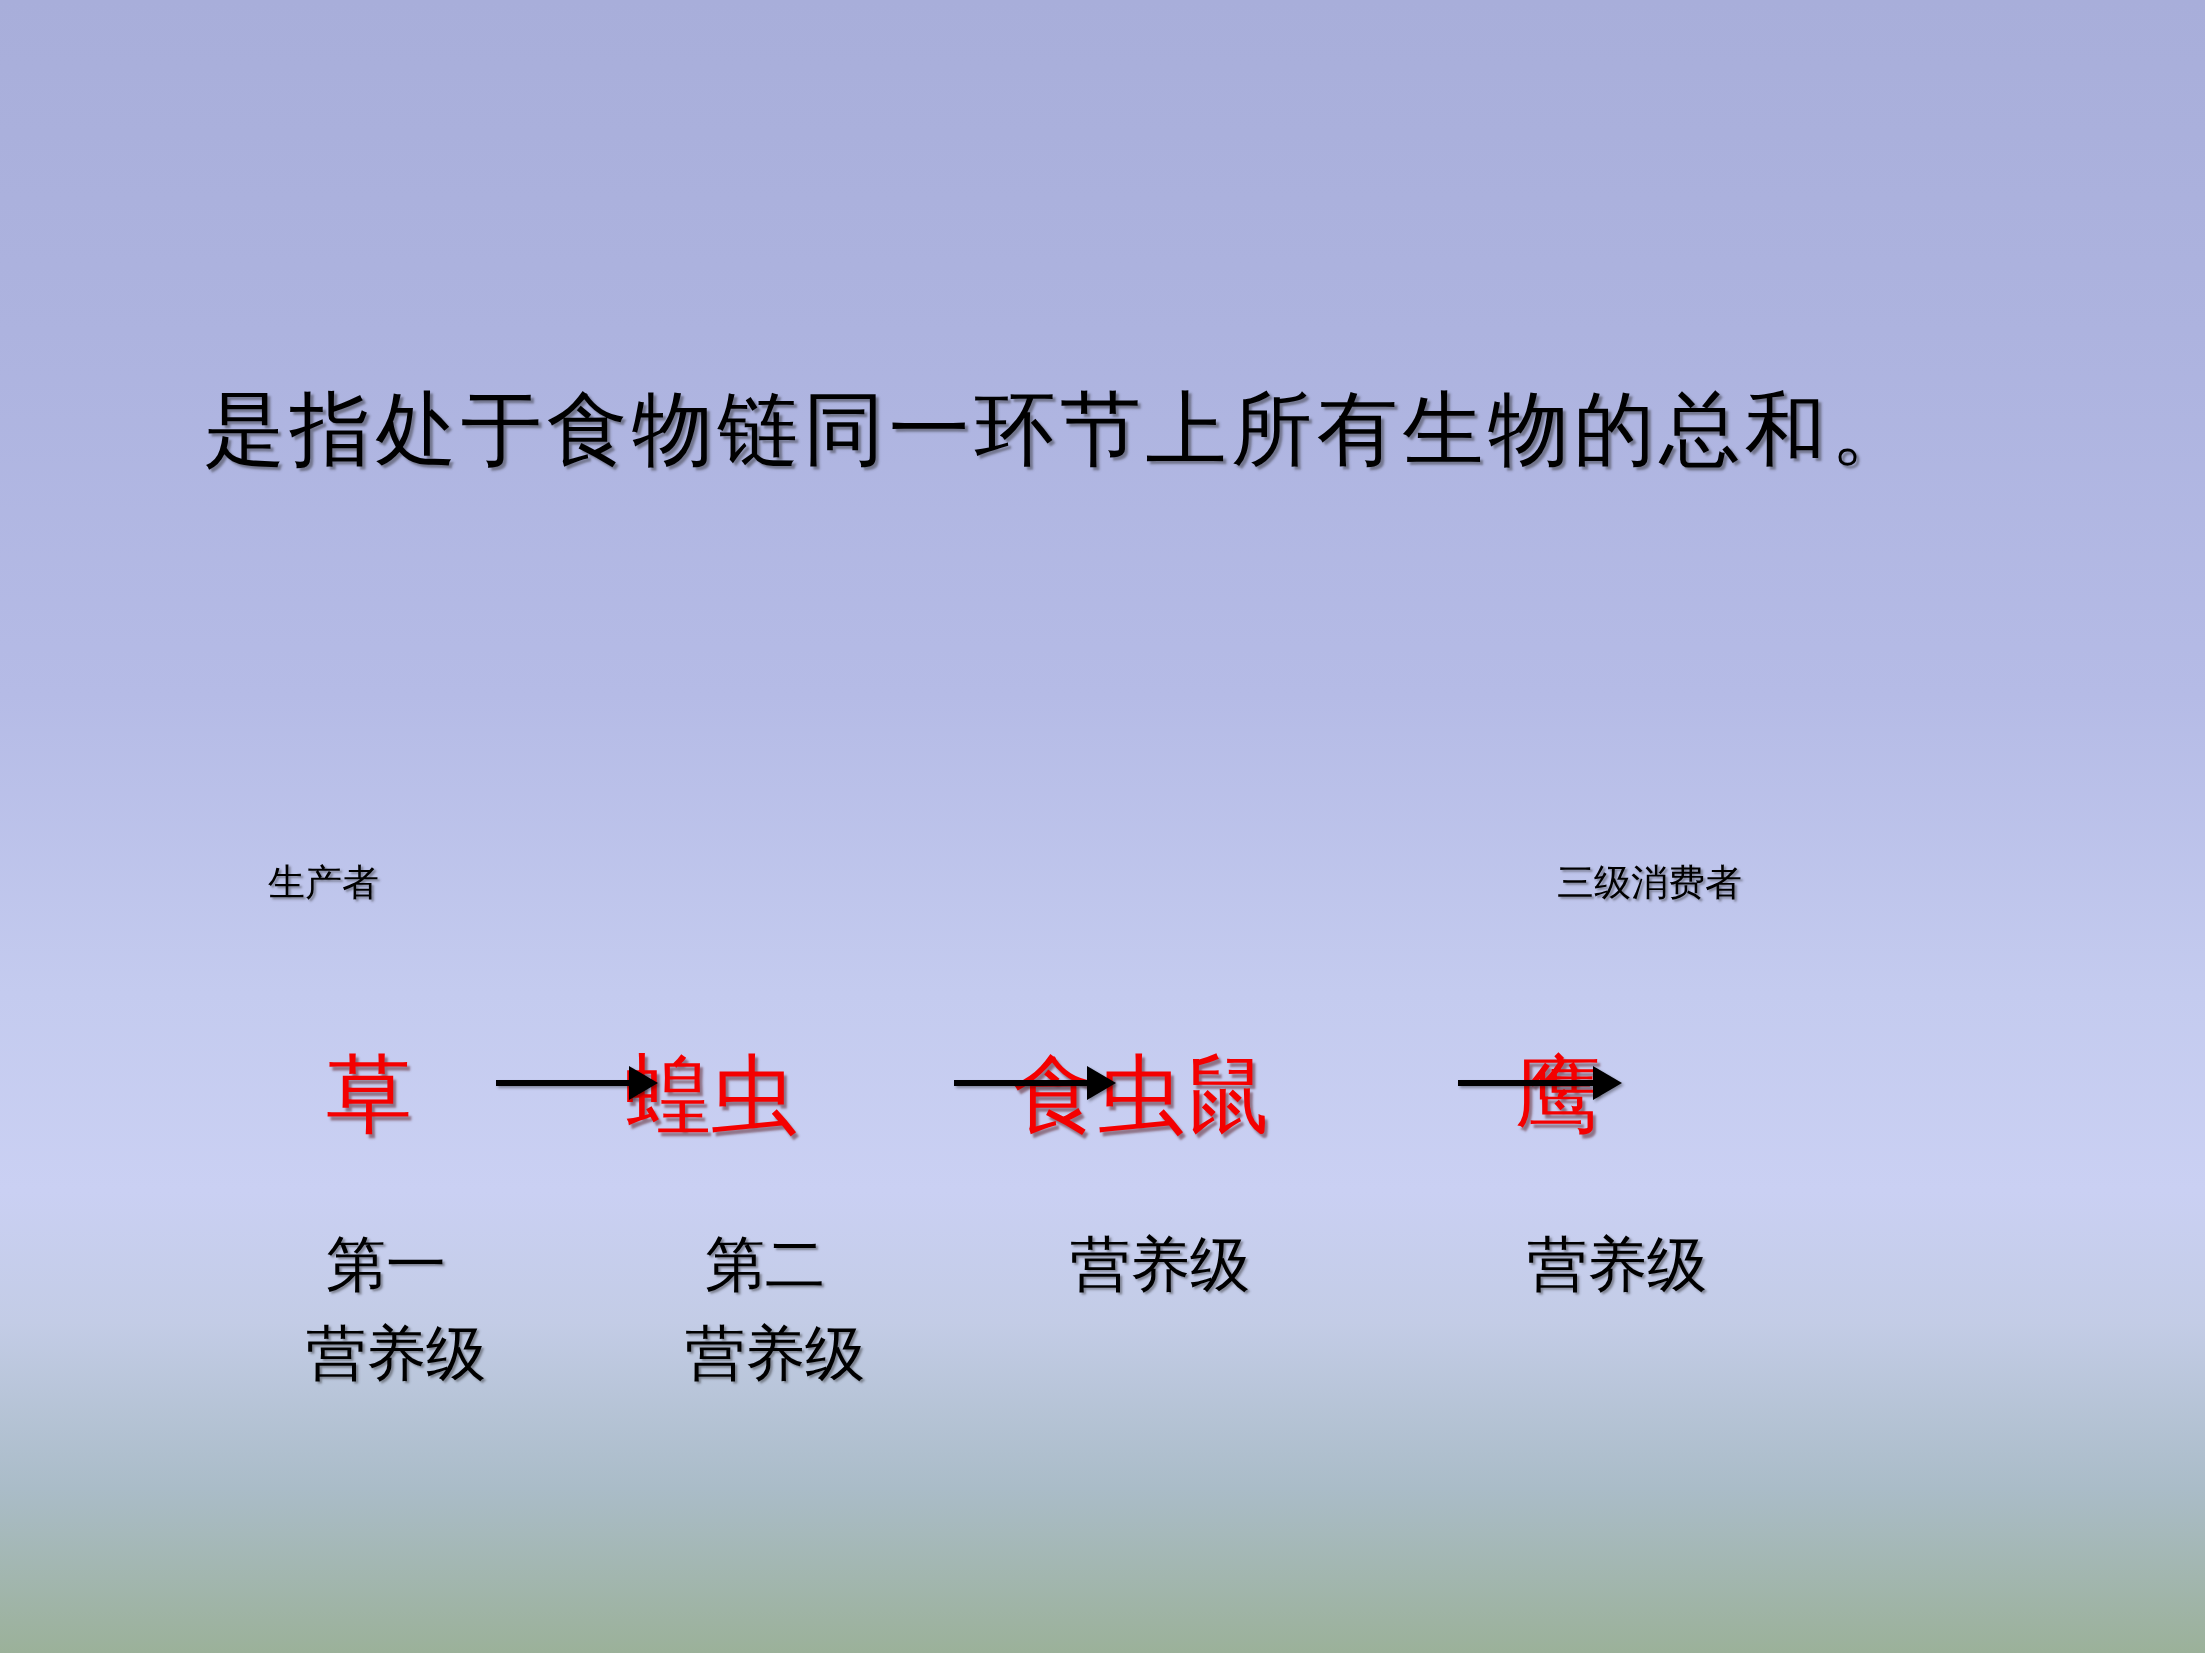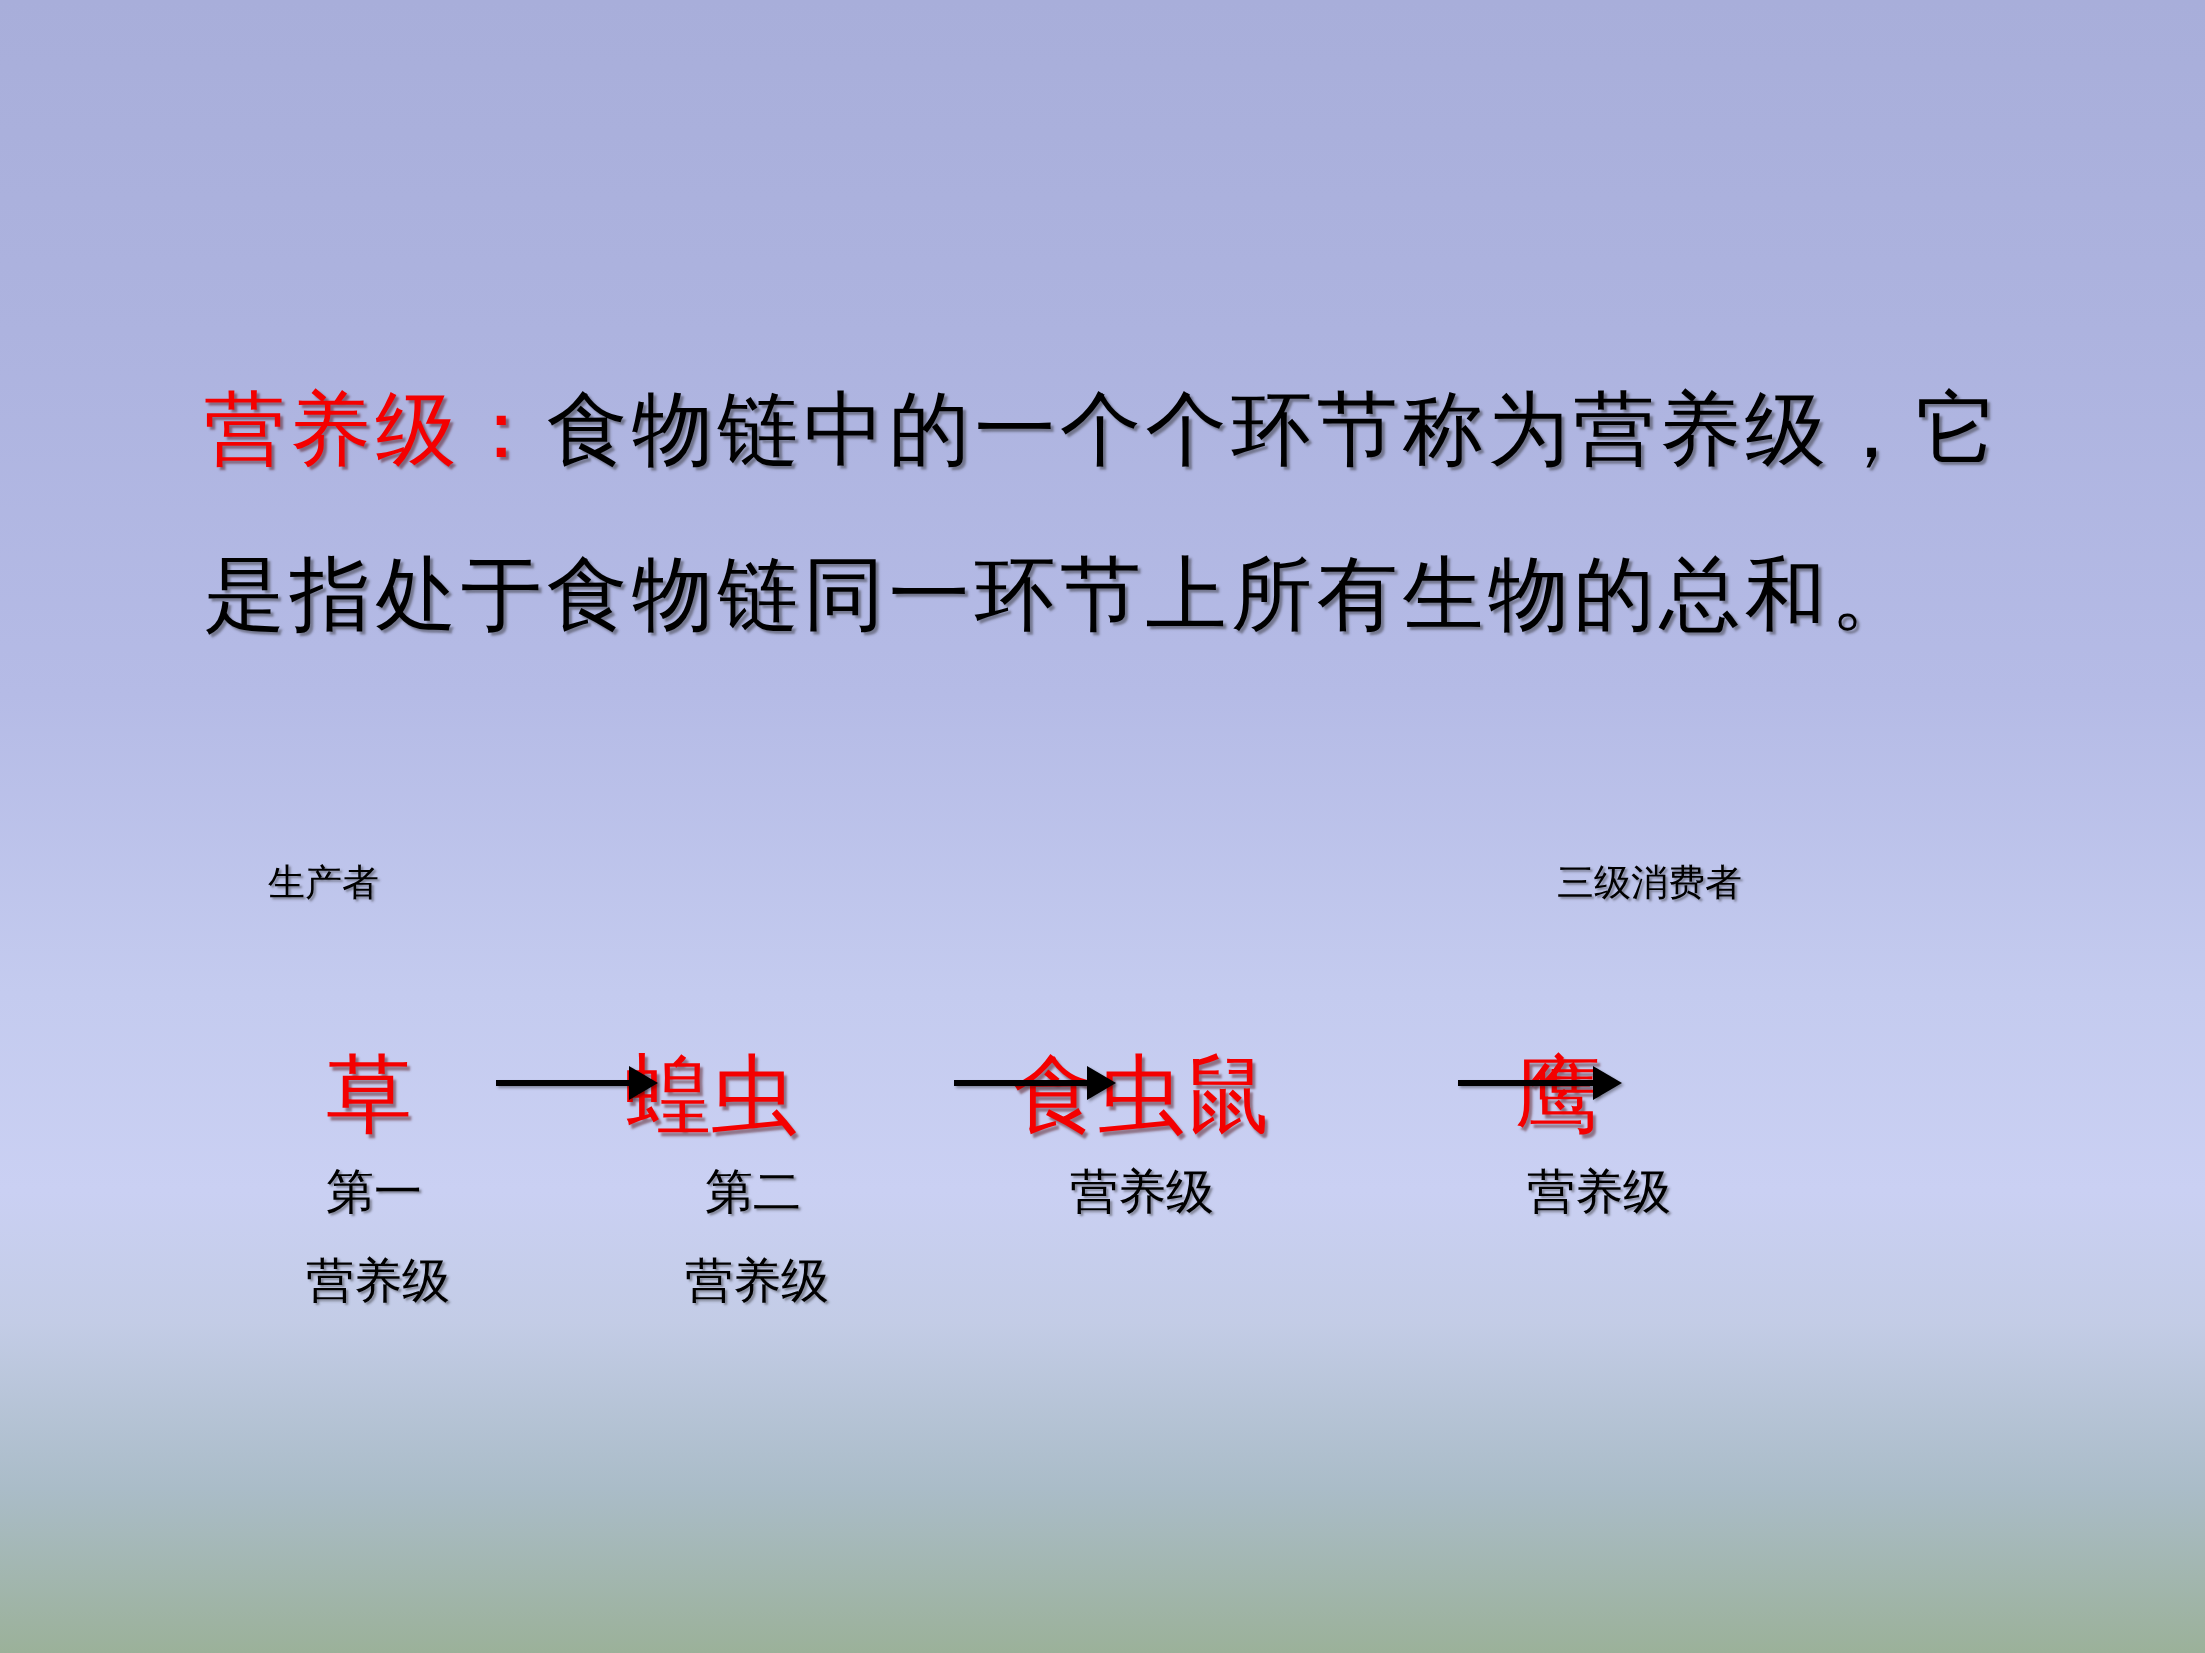--- a/index.html
+++ b/index.html
@@ -91,40 +91,39 @@
     border-left: 29px solid #000000;
     border-top: 17px solid transparent;
     border-bottom: 17px solid transparent;
   }
   .arrow-1 { left: 496px;  width: 162px; }
   .arrow-2 { left: 954px; width: 162px; }
   .arrow-3 { left: 1458px; width: 164px; }
 
   
   .level {
-    top: 1147px;
-    font-size: 48px;
+    top: 1221px;
+    font-size: 60px;
     line-height: 89px;
     color: #000000;
     white-space: nowrap;
     text-shadow: 2.3px 2.3px 2.3px rgba(40, 40, 40, 0.45);
   }
   .level .ordinal { padding-left: 20px; }
   .level-1 { left: 306px; }
   .level-2 { left: 685px; }
   .level-3 { left: 1070px; }
   .level-4 { left: 1527px; }
 </style>
 </head>
 <body>
 
 <div class="slide">
 
   <div class="abs title">
-    <div><span class="red">营养级：</span><span>食物链中的一个个环节称为营养级，它</span></div>
     <div>是指处于食物链同一环节上所有生物的总和。</div>
   </div>
 
   <span class="abs role role-1">生产者</span>
   <span class="abs role role-4">三级消费者</span>
 
   <span class="abs chain chain-1">草</span>
   <span class="abs chain chain-2">蝗虫</span>
   <span class="abs chain chain-3">食虫鼠</span>
   <span class="abs chain chain-4">鹰</span>

